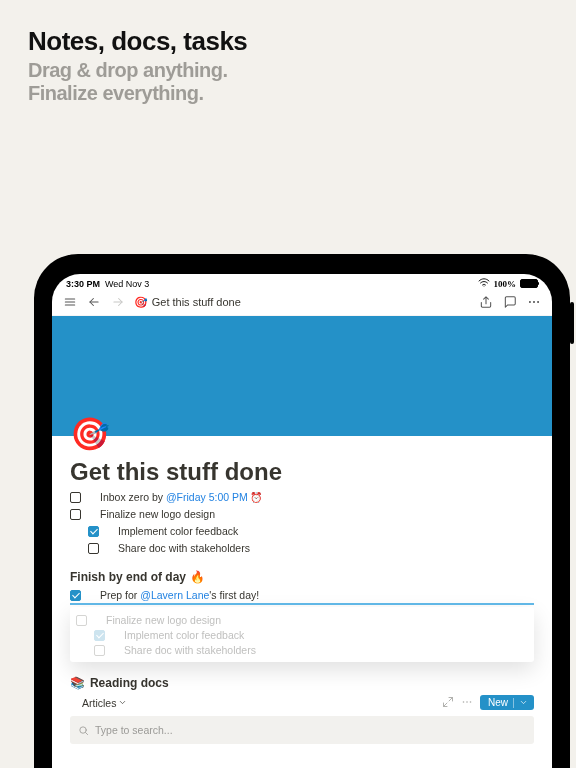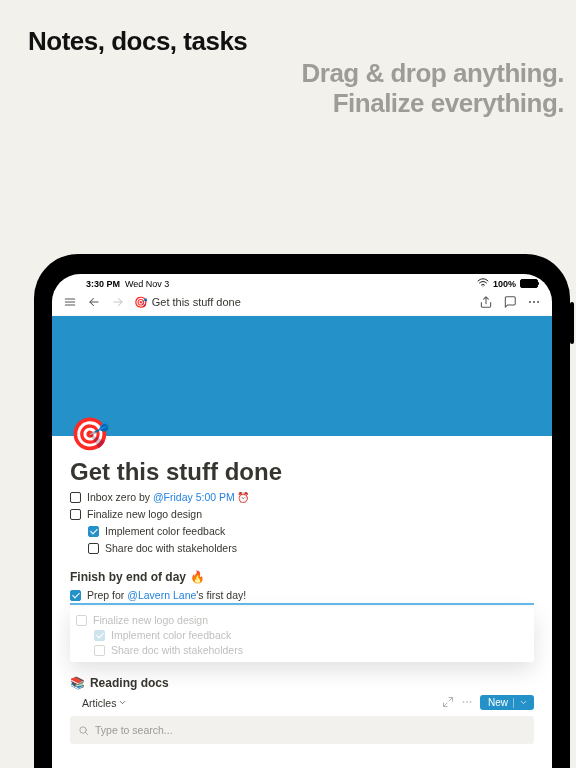--- a/index.html
+++ b/index.html
@@ -5,36 +5,35 @@
   * { box-sizing: border-box; margin: 0; padding: 0; }
   body {
     font-family: -apple-system, BlinkMacSystemFont, "Segoe UI", Helvetica, Arial, sans-serif;
     background: #f3f1ec;
     width: 576px;
     height: 768px;
     overflow: hidden;
     position: relative;
   }
   .promo {
-    padding: 26px 12px 0 28px;
+    padding: 26px 44px 0 28px;
   }
   .promo h1 {
     font-size: 26px;
     font-weight: 700;
     color: #111;
     letter-spacing: -0.5px;
   }
   .promo h2 {
-    font-size: 26px;
+    font-size: 20px;
     font-weight: 600;
     color: #9e9c97;
     letter-spacing: -0.5px;
     line-height: 1.15;
     margin-top: 2px;
-    text-align: right;
   }
 
   
   .tablet {
     position: absolute;
     left: 34px;
     top: 254px;
     width: 536px;
     height: 600px;
     background: #000;
@@ -62,23 +61,23 @@
   
   .status {
     display: flex;
     justify-content: space-between;
     align-items: center;
     font-size: 9px;
     font-weight: 600;
     padding: 4px 14px 2px 14px;
     color: #000;
   }
-  .status-left { display: flex; gap: 5px; align-items: baseline; margin-left: 20px; }
+  .status-left { display: flex; gap: 5px; align-items: baseline; }
   .status-left .date { font-weight: 500; font-size: 9px; }
-  .status-right { display: flex; gap: 4px; align-items: center; }
+  .status-right { display: flex; gap: 4px; align-items: center; font-family: Liberation Serif, serif; }
   .wifi, .battery-label { font-size: 9px; }
   .battery {
     width: 18px; height: 9px; border: 1px solid #000; border-radius: 2px;
     position: relative; background: #000;
   }
   .battery::after {
     content: ""; position: absolute; right: -2px; top: 2px;
     width: 1.5px; height: 3px; background: #000; border-radius: 0 1px 1px 0;
   }
 
@@ -119,21 +118,21 @@
   }
   .section-h {
     font-size: 12px;
     font-weight: 700;
     color: #37352f;
     margin-top: 16px;
   }
   .section-h.with-emoji { display: flex; gap: 4px; }
 
   .todo {
-    display: flex; align-items: center; gap: 6px;
+    display: flex; align-items: center; gap: 19px;
     font-size: 10.5px;
     color: #37352f;
     margin-top: 5px;
   }
   .todo.indent-1 { margin-left: 18px; }
   .todo.ghost { color: #c0c0bf; }
   .cb {
     width: 11px; height: 11px; border: 1.2px solid #37352f; border-radius: 2px;
     background: #fff; flex-shrink: 0; position: relative;
   }

